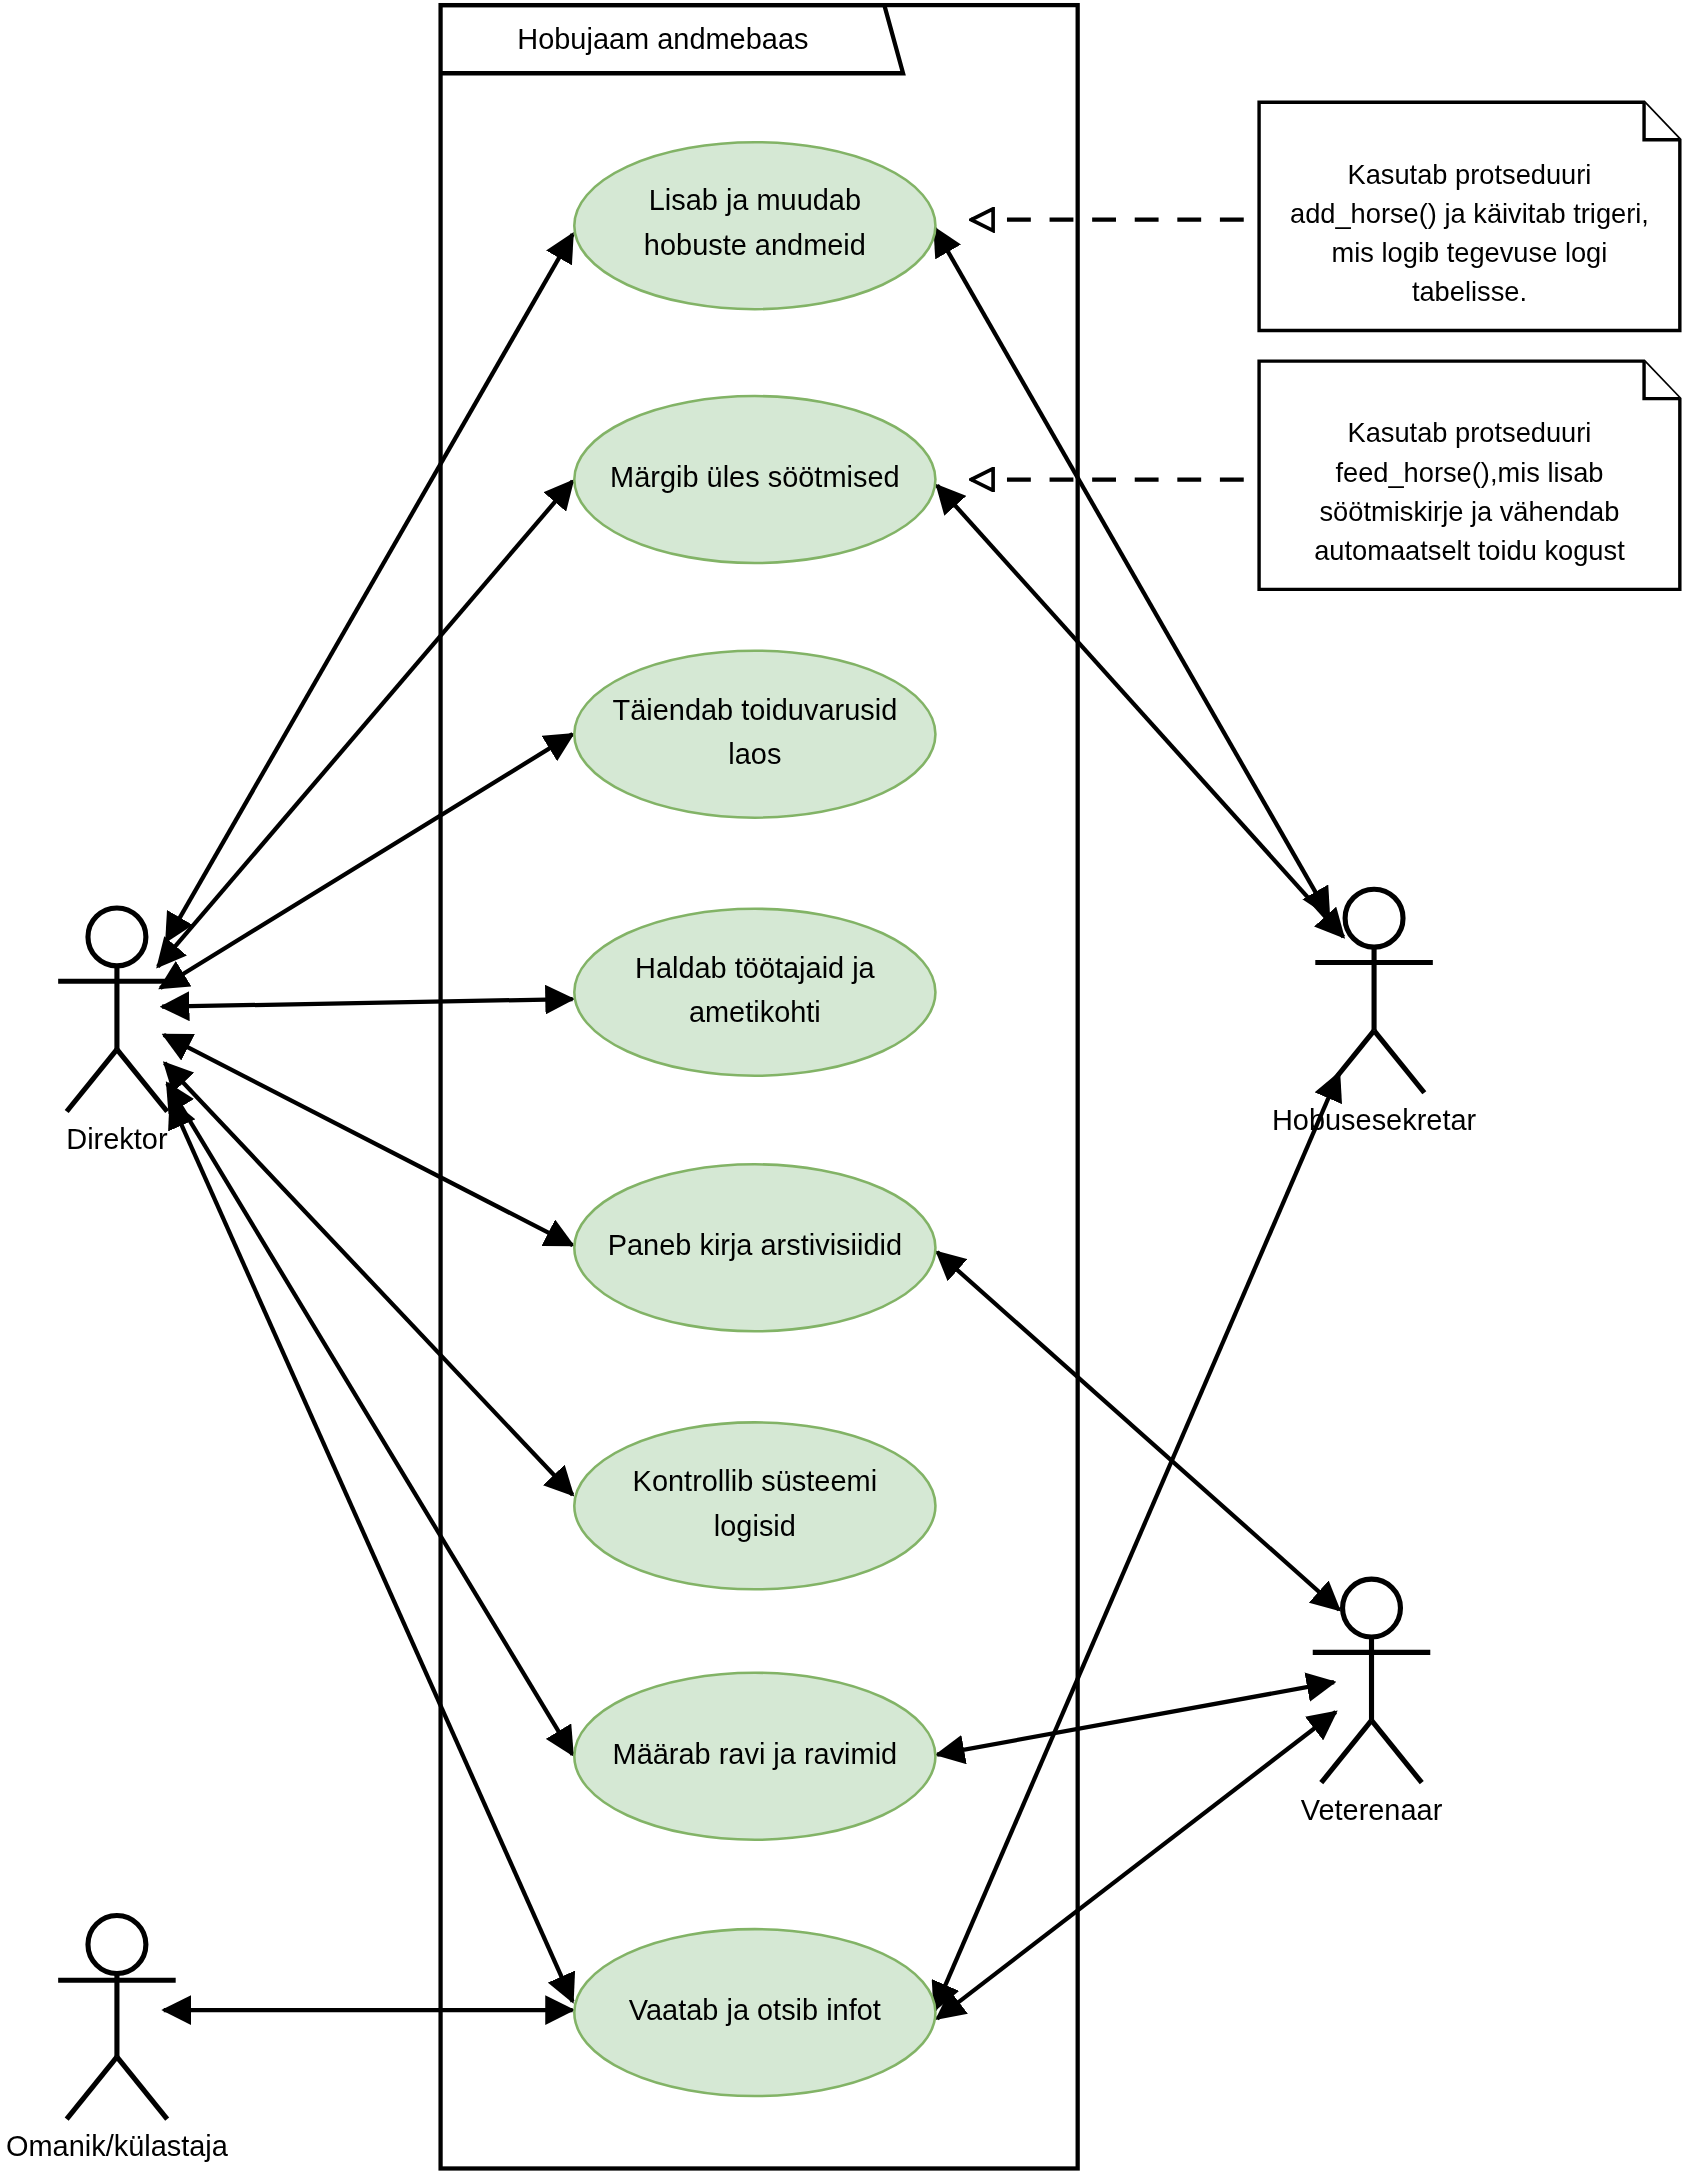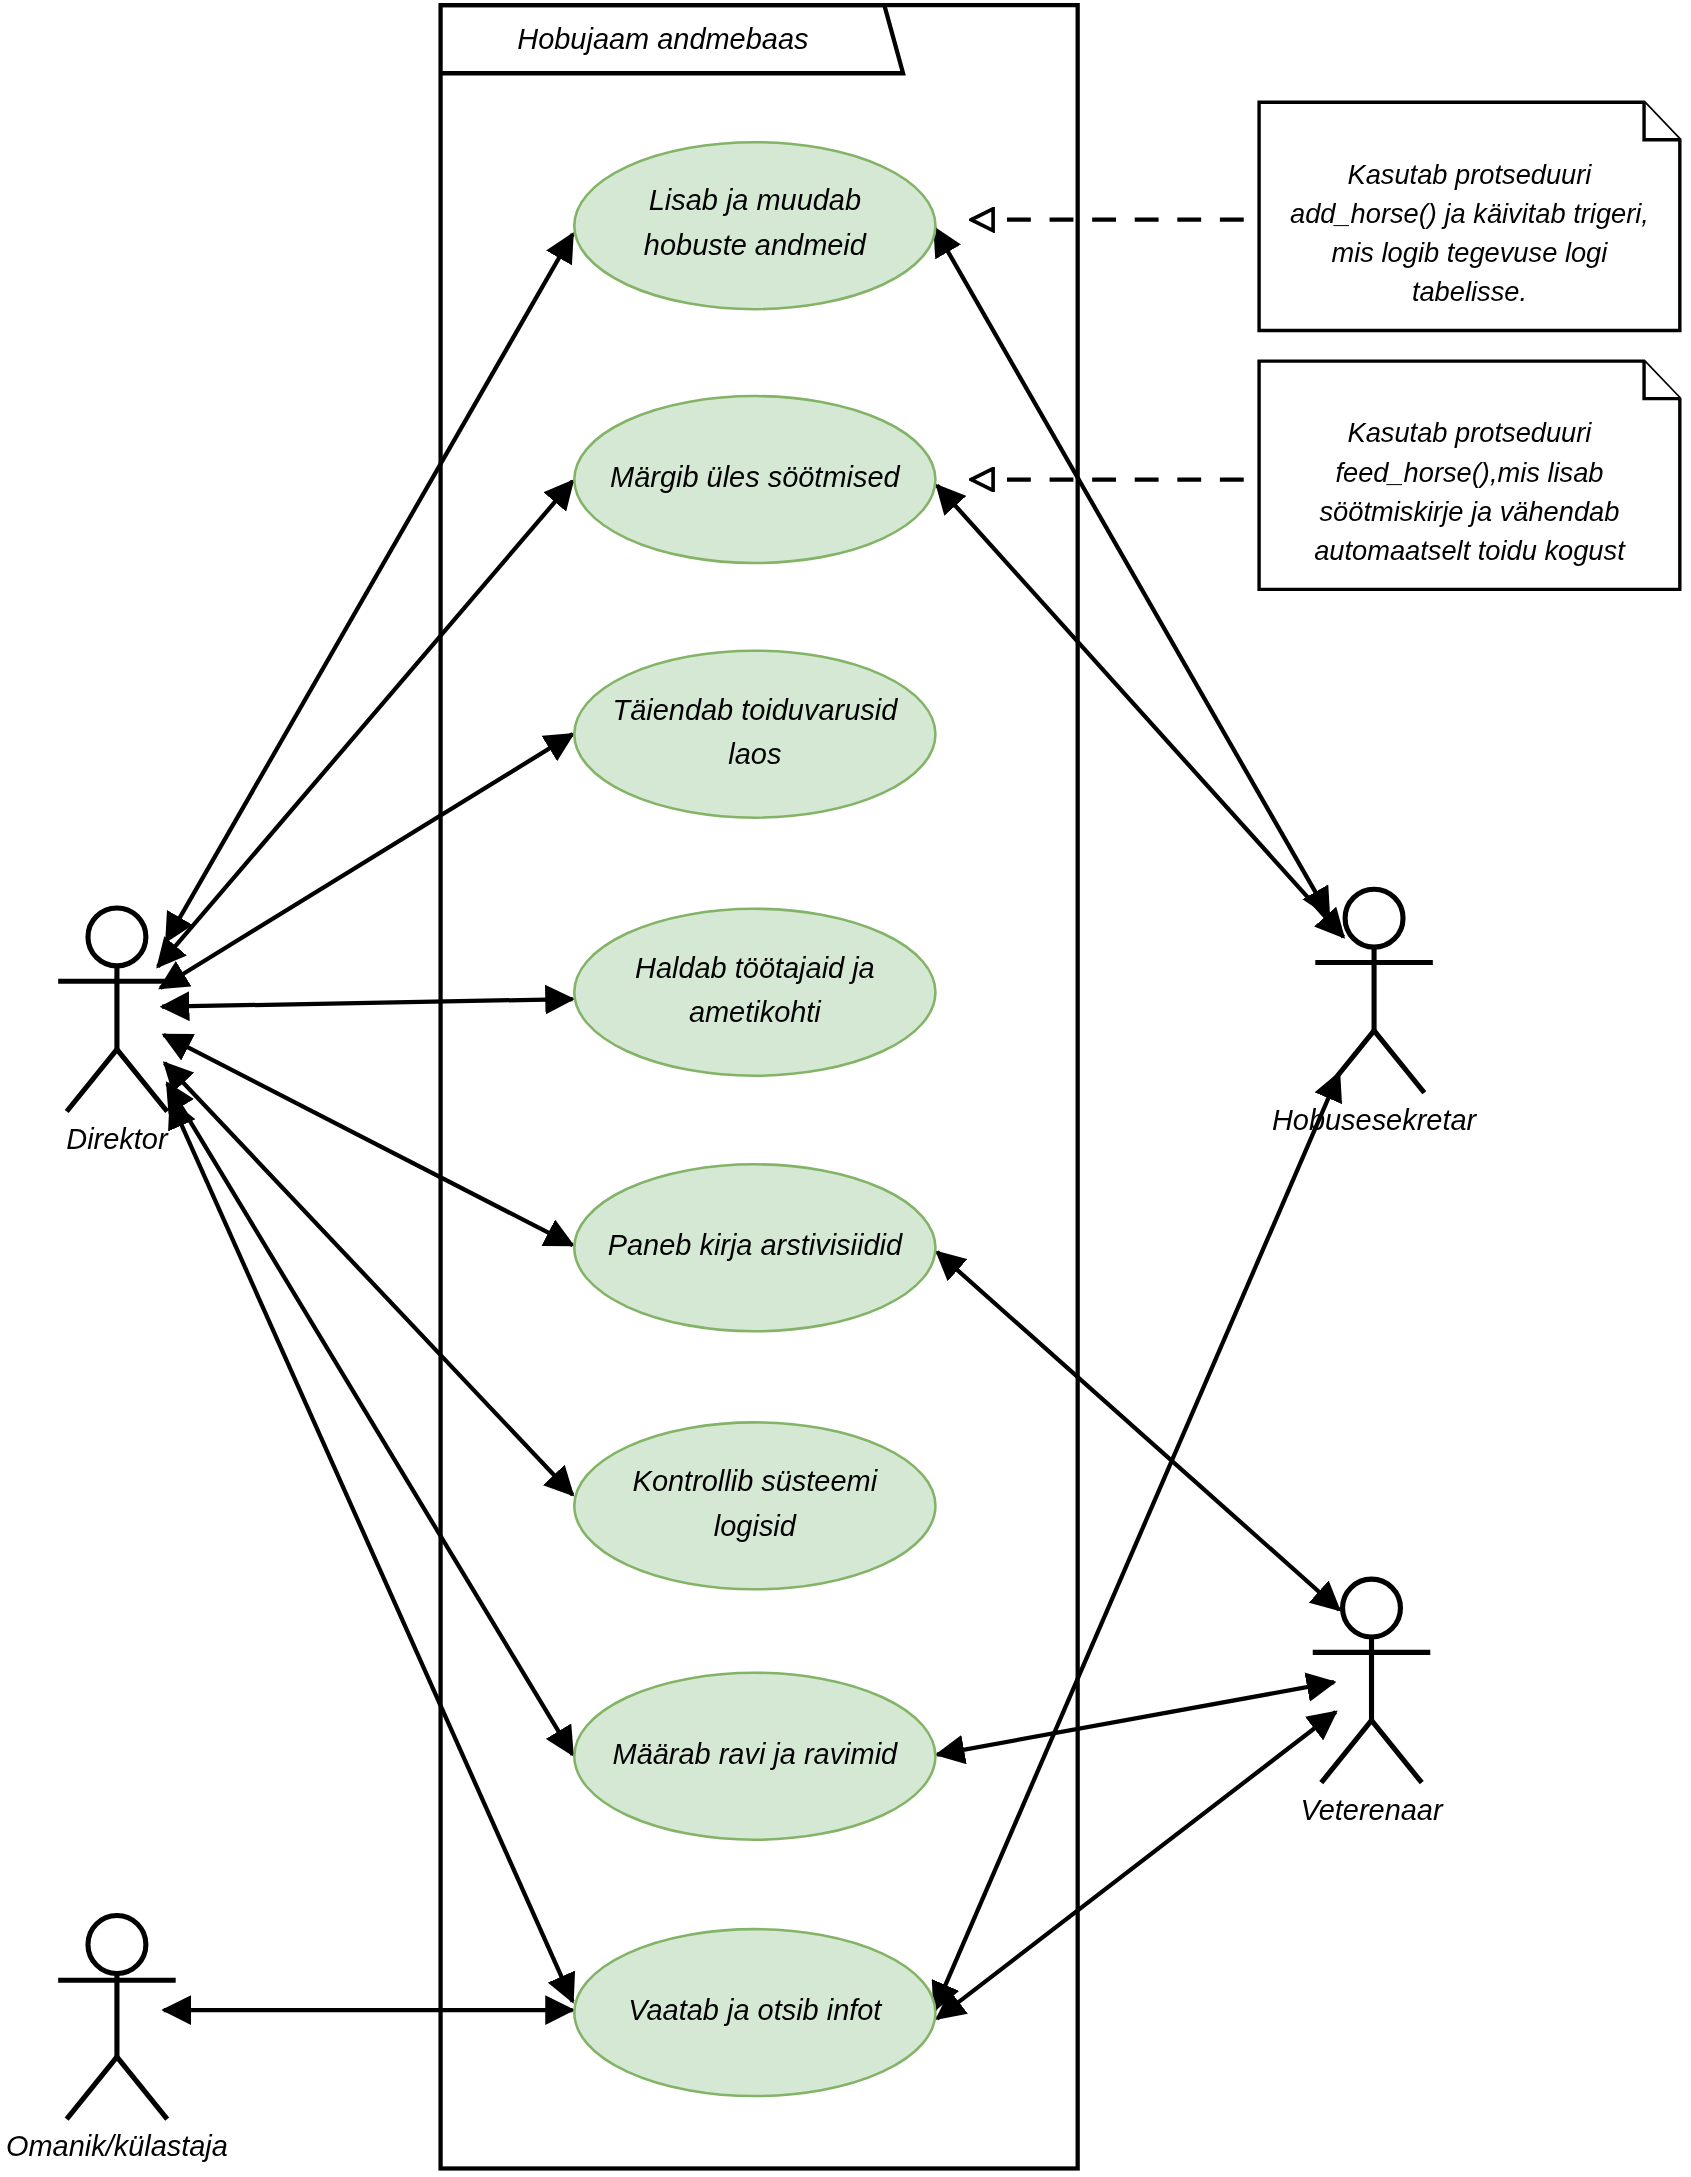--- a/index.html
+++ b/index.html
@@ -10,21 +10,20 @@
   body {
     width: 1692px;
     height: 2177px;
     font-family: "Liberation Sans", sans-serif;
     overflow: hidden;
   }
   #diagram-root {
     position: relative;
     width: 1692px;
     height: 1824px;
-    font-style: italic;
   }
   svg.layer {
     position: absolute;
     top: 0;
     left: 0;
     width: 1692px;
     height: 2177px;
   }
   text {
     font-family: "Liberation Sans", sans-serif;

